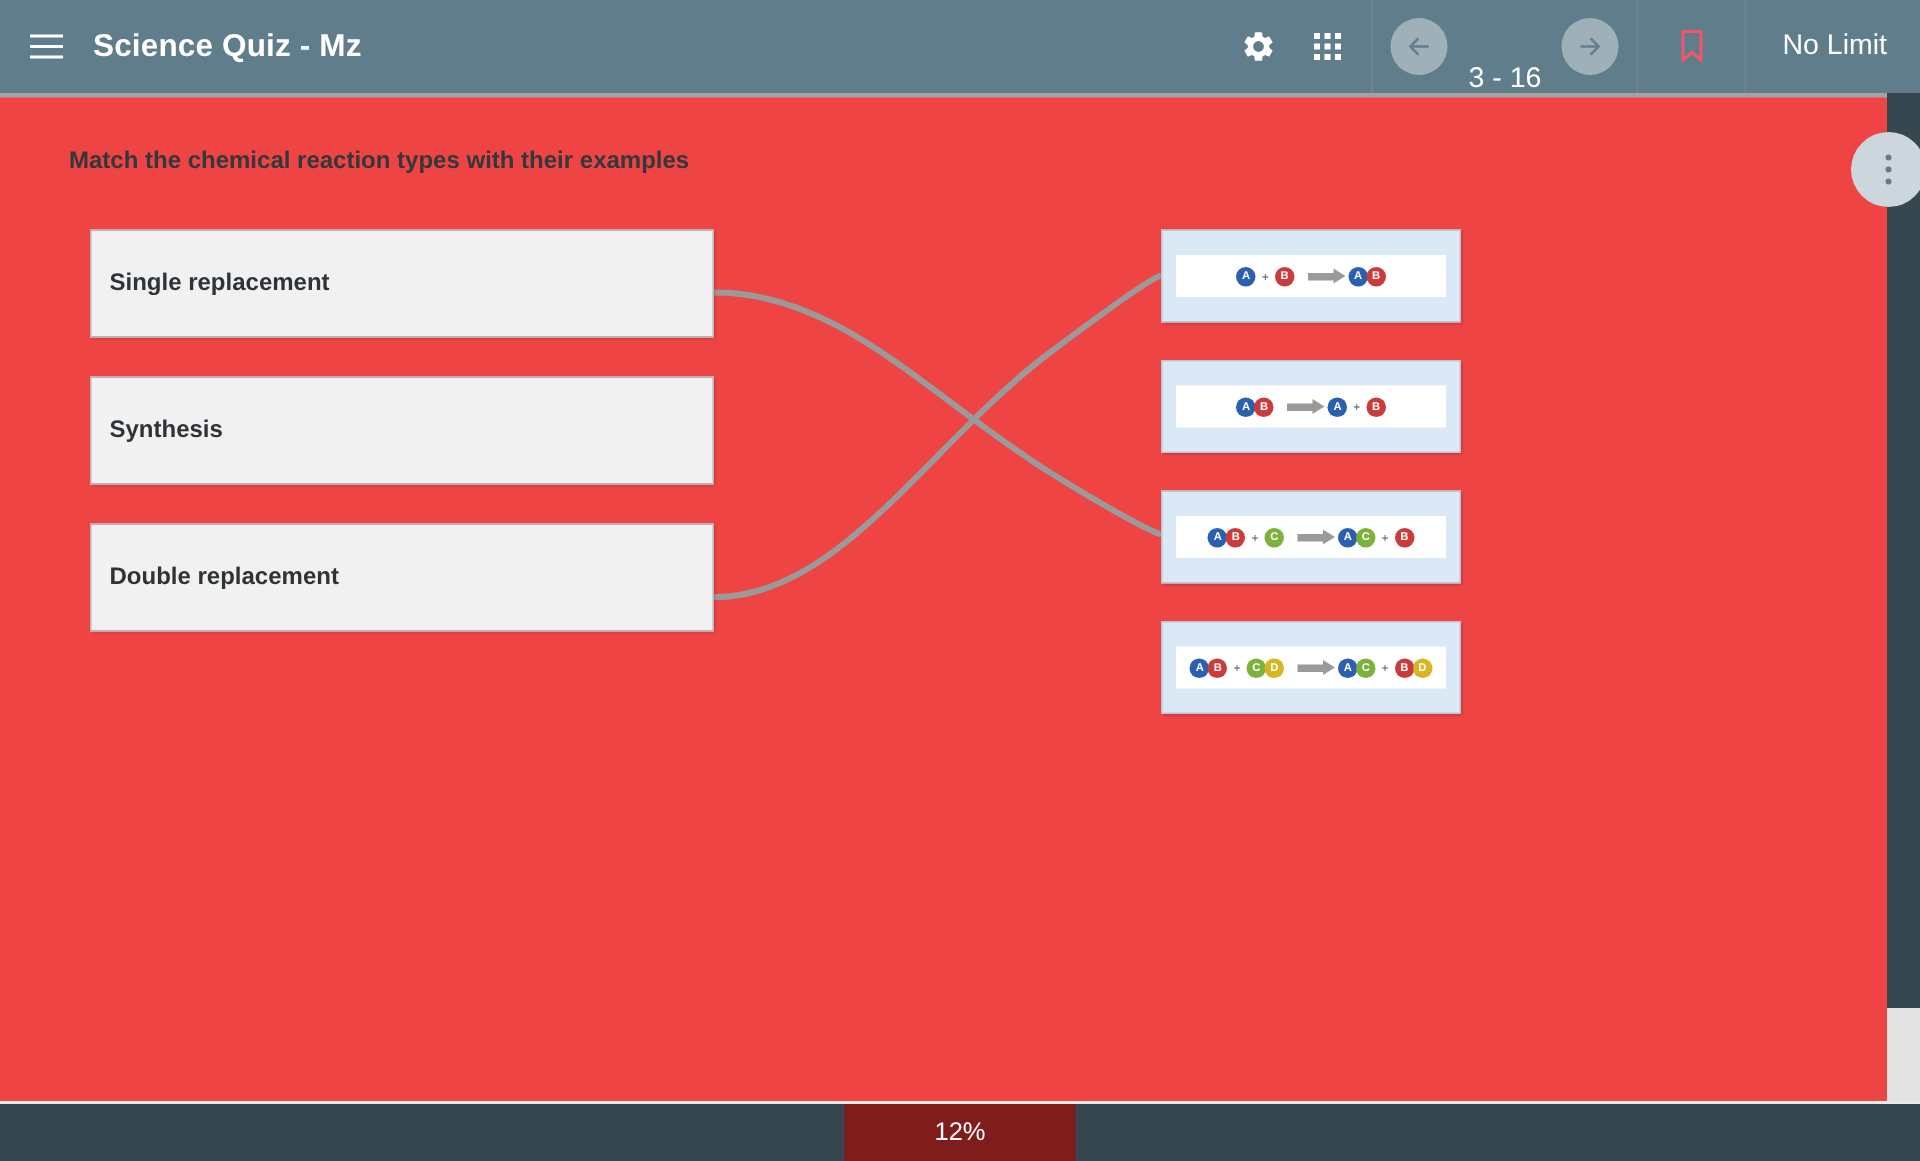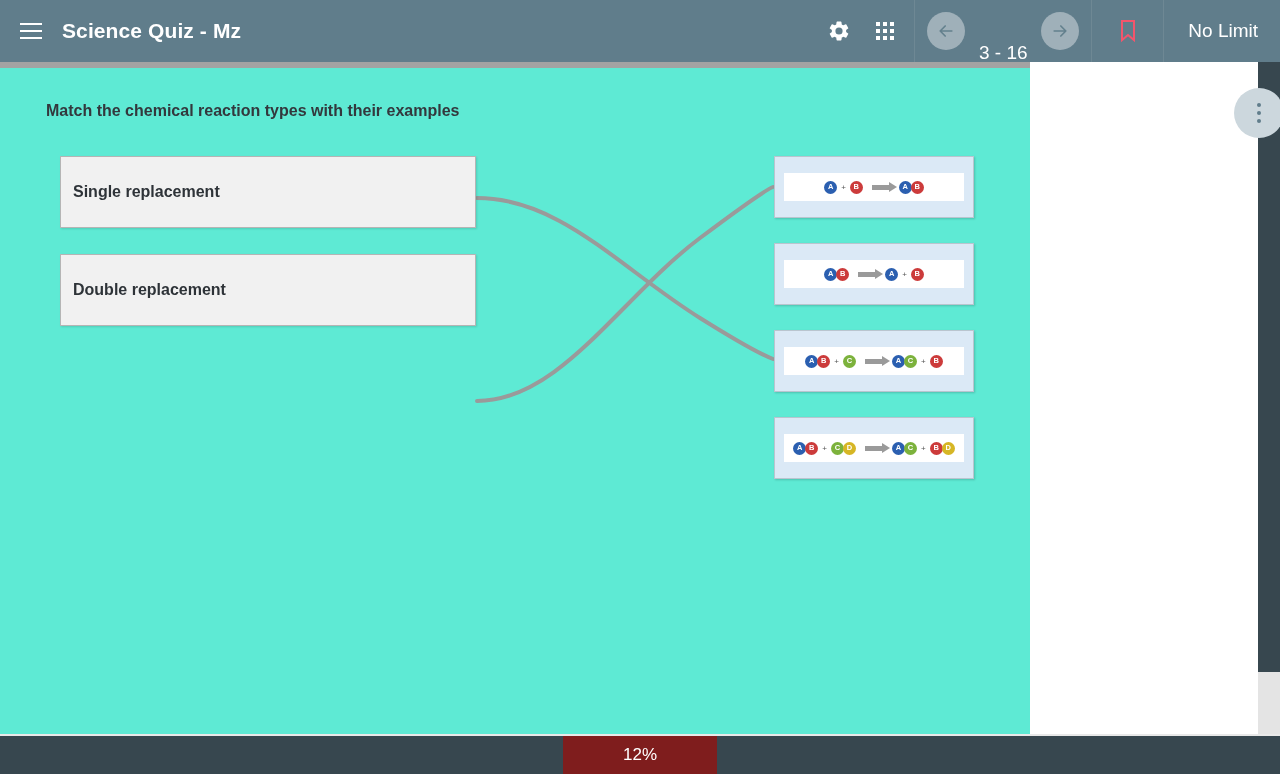--- a/index.html
+++ b/index.html
@@ -59,23 +59,23 @@
     display: flex; align-items: center; justify-content: center;
     height: 62px; width: 72px;
     border-right: 1px solid #6e8894;
     cursor: pointer;
   }
   .no-limit { color: #ffffff; font-size: 19px; padding: 0 22px 0 24px; white-space: nowrap; }
 
   
   .content {
     position: absolute; top: 62px; left: 0;
-    width: 1030px; height: 674px;
-    background: #5eead4;
-    border-top: 6px solid #a3a3a3;
+    width: 1258px; height: 674px;
+    background: #ef4444;
+    border-top: 3px solid #a3a3a3;
   }
   .question {
     position: absolute; left: 46px; top: 34px;
     font-size: 16px; font-weight: bold; color: #33383d;
   }
 
   .terms { position: absolute; left: 60px; top: 88px; }
   .term-box {
     position: relative;
     width: 416px; height: 72px;
@@ -238,20 +238,23 @@
     <svg class="linksvg" viewBox="0 0 1258 674">
       <path d="M 477 130 C 560 130, 620 200, 700 250 C 740 275, 765 288, 773 291" fill="none" stroke="#9a9a9a" stroke-width="4" stroke-linecap="round"></path>
       <path d="M 477 333 C 560 333, 620 230, 700 170 C 740 140, 765 122, 773 119" fill="none" stroke="#9a9a9a" stroke-width="4" stroke-linecap="round"></path>
     </svg>
 
     <div class="terms">
       <div class="term-box">
         <span class="label">Single replacement</span>
       </div>
       <div class="term-box">
+        <span class="label">Synthesis</span>
+      </div>
+      <div class="term-box">
         <span class="label">Double replacement</span>
       </div>
     </div>
 
     <div class="cards">
       <div class="rxn-card">
         <div class="rxn-inner">
             <div class="rxn-expr" title="A + B → AB">
               <div class="side">
                 <div class="mol">

